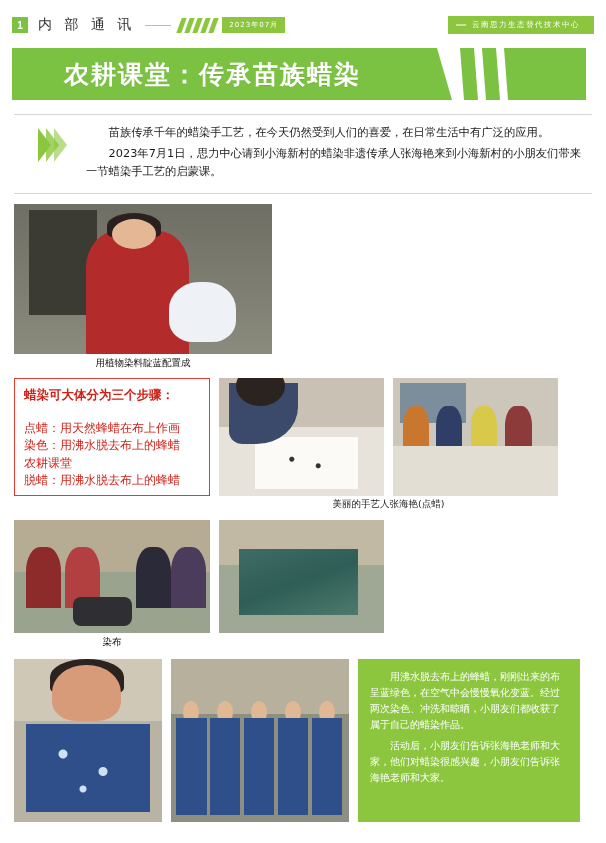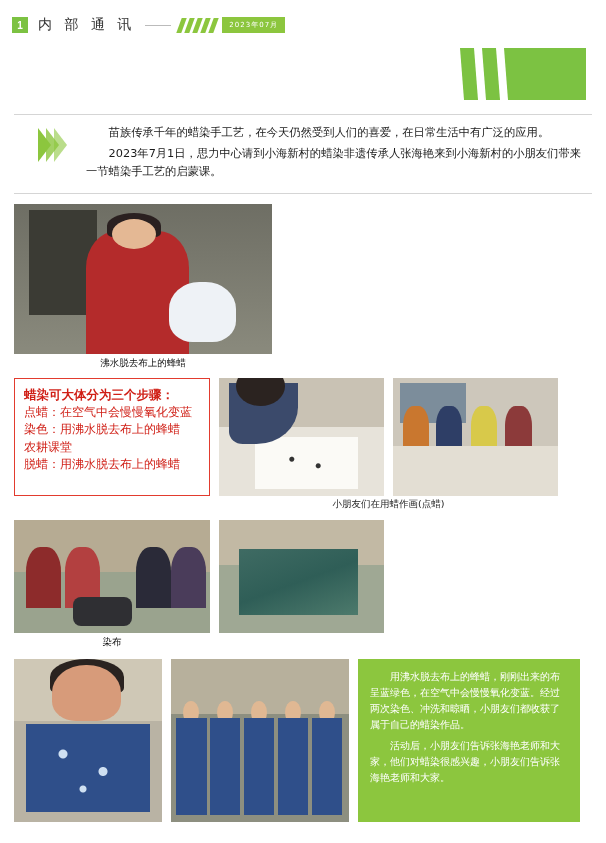--- a/index.html
+++ b/index.html
@@ -206,21 +206,21 @@
     width: 196px;
     border: 1px solid #e23b2e;
     padding: 8px 9px;
     box-sizing: border-box;
     height: 118px;
   }
   .steps-title {
     color: #d01f16;
     font-weight: bold;
     font-size: 12.5px;
-    margin-bottom: 0;
+    margin-bottom: 16px;
     font-family: "DejaVu Sans", sans-serif;
   }
   .steps-line {
     color: #d01f16;
     font-size: 12px;
     line-height: 1.45;
     font-family: "DejaVu Sans", sans-serif;
   }
   .r2c2 { width: 165px; }
   .r2c3 { width: 165px; }
@@ -355,23 +355,27 @@
     <div class="mh-rule"></div>
     <div class="slash-group">
       <div class="slash"></div>
         <div class="slash"></div>
         <div class="slash"></div>
         <div class="slash"></div>
         <div class="slash"></div>
     </div>
     <div class="date-pill">2023年07月</div>
     <div class="mh-spacer"></div>
+    <div class="org-pill">云南思力生态替代技术中心</div>
   </div>
 
   <div class="banner-wrap">
+    <div class="banner">
+      <div class="banner-title">农耕课堂：传承苗族蜡染</div>
+    </div>
     <div class="banner-chev c1"></div>
     <div class="banner-chev c2"></div>
     <div class="banner-chev c3"></div>
   </div>
 
   <div class="intro">
     <div class="intro-arrows">
       <div class="arr a1"></div>
         <div class="arr a2"></div>
         <div class="arr a3"></div>
@@ -387,28 +391,28 @@
       <div class="photo p2">
         <div class="ph-inner">
           <div class="wall"></div>
           <div class="door"></div>
           <div class="person"></div>
           <div class="hair"></div>
           <div class="head"></div>
           <div class="cloth"></div>
         </div>
       </div>
-      <div class="cap">沸水脱去布上的蜂蜡</div>
+      <div class="cap">用植物染料靛蓝配置成</div>
     </div>
   </div>
 
   <div class="row2">
     <div class="steps-box">
       <div class="steps-title">蜡染可大体分为三个步骤：</div>
-      <div class="steps-line">点蜡：在空气中会慢慢氧化变蓝</div>
+      <div class="steps-line">点蜡：用天然蜂蜡在布上作画</div>
       <div class="steps-line">染色：用沸水脱去布上的蜂蜡</div>
       <div class="steps-line">农耕课堂</div>
       <div class="steps-line">脱蜡：用沸水脱去布上的蜂蜡</div>
     </div>
     <div class="r2c2">
       <div class="photo p3">
         <div class="ph-inner">
           <div class="bg"></div>
           <div class="table"></div>
           <div class="paper"></div>
@@ -426,21 +430,21 @@
           <div class="k k1"></div>
             <div class="k k2"></div>
             <div class="k k3"></div>
             <div class="k k4"></div>
           <div class="table"></div>
         </div>
       </div>
     </div>
   </div>
   <div class="row2-cap">
-    <div class="row2-cap-inner">小朋友们在用蜡作画(点蜡)</div>
+    <div class="row2-cap-inner">美丽的手艺人张海艳(点蜡)</div>
   </div>
 
   <div class="row3">
     <div class="r3c1">
       <div class="photo p5">
         <div class="ph-inner">
           <div class="bg"></div>
           <div class="wall"></div>
           <div class="pr pr1"></div>
             <div class="pr pr2"></div>

